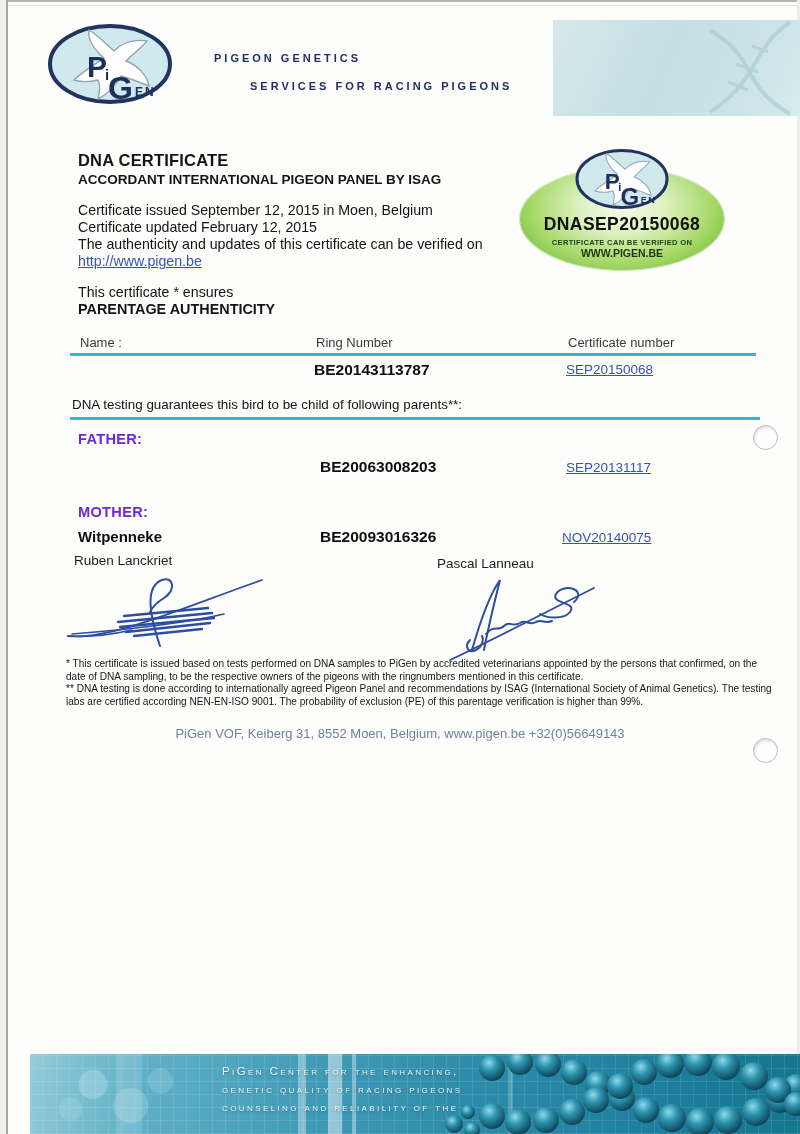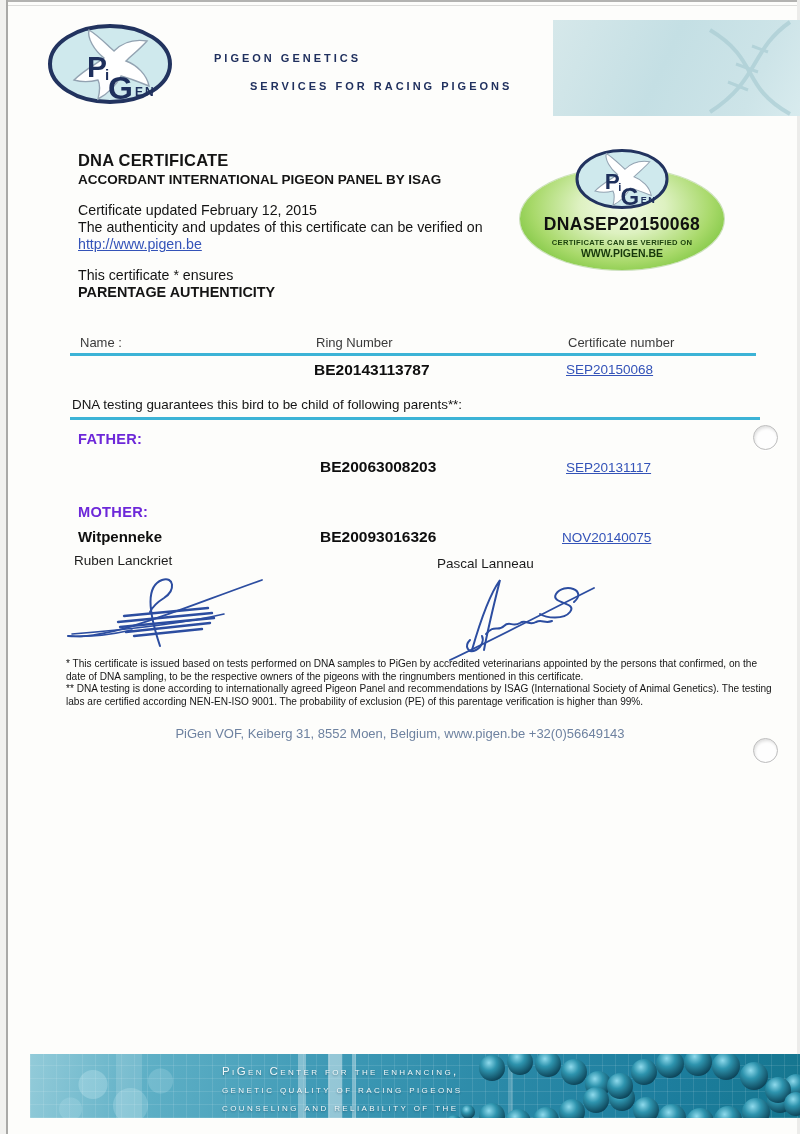--- a/index.html
+++ b/index.html
@@ -59,21 +59,21 @@
   .footnotes { position:absolute; left:66px; top:658px; width:708px; font-size:10.1px; line-height:1.25; color:#161616; }
   .address { position:absolute; left:0; top:726px; width:800px; text-align:center; font-size:13px; color:#6e82a0; }
 
   
   .hole { position:absolute; width:25px; height:25px; border-radius:50%; background:#fefefe;
     border:1px solid #bcbcbc; box-shadow:inset 1px 2px 3px rgba(0,0,0,.12), 0 1px 1px rgba(255,255,255,.9); }
   .hole1 { left:753px; top:425px; }
   .hole2 { left:753px; top:738px; }
 
   
-  .banner { position:absolute; left:30px; top:1054px; width:770px; height:64px; overflow:hidden;
+  .banner { position:absolute; left:30px; top:1054px; width:770px; height:80px; overflow:hidden;
     background:linear-gradient(100deg,#93cbd9 0%,#5fb0c6 15%,#3f9ab6 38%,#2b8aa8 60%,#1d7e9e 82%,#15768f 100%); }
   .banner .grid { position:absolute; inset:0;
     background:
       repeating-linear-gradient(0deg, rgba(255,255,255,.10) 0 1px, transparent 1px 13px),
       repeating-linear-gradient(90deg, rgba(255,255,255,.10) 0 1px, transparent 1px 13px); }
   .banner .stripe { position:absolute; top:0; height:80px; background:rgba(255,255,255,.35); }
   .s1 { left:86px;  width:26px; background:rgba(255,255,255,.14) !important; }
   .s2 { left:268px; width:8px; }
   .s3 { left:298px; width:14px; background:rgba(255,255,255,.45) !important; }
   .s4 { left:322px; width:4px; }
@@ -126,20 +126,21 @@
         <path d="M70,10 C120,40 100,66 150,94"></path>
         <path d="M112,26 L128,32 M96,44 L118,52 M88,62 L108,70" stroke-width="3"></path>
       </g>
     </svg>
   </div>
 
   <div class="title-block">
     <h1>DNA CERTIFICATE</h1>
     <h2>ACCORDANT INTERNATIONAL PIGEON PANEL BY ISAG</h2>
     <div class="issue-lines">
+      <div>Certificate issued September 12, 2015 in Moen, Belgium</div>
       <div>Certificate updated February 12, 2015</div>
       <div>The authenticity and updates of this certificate can be verified on</div>
       <div><a class="link" href="#">http://www.pigen.be</a></div>
     </div>
     <div class="ensures">
       <div>This certificate * ensures</div>
       <div class="b">PARENTAGE AUTHENTICITY</div>
     </div>
   </div>
 

